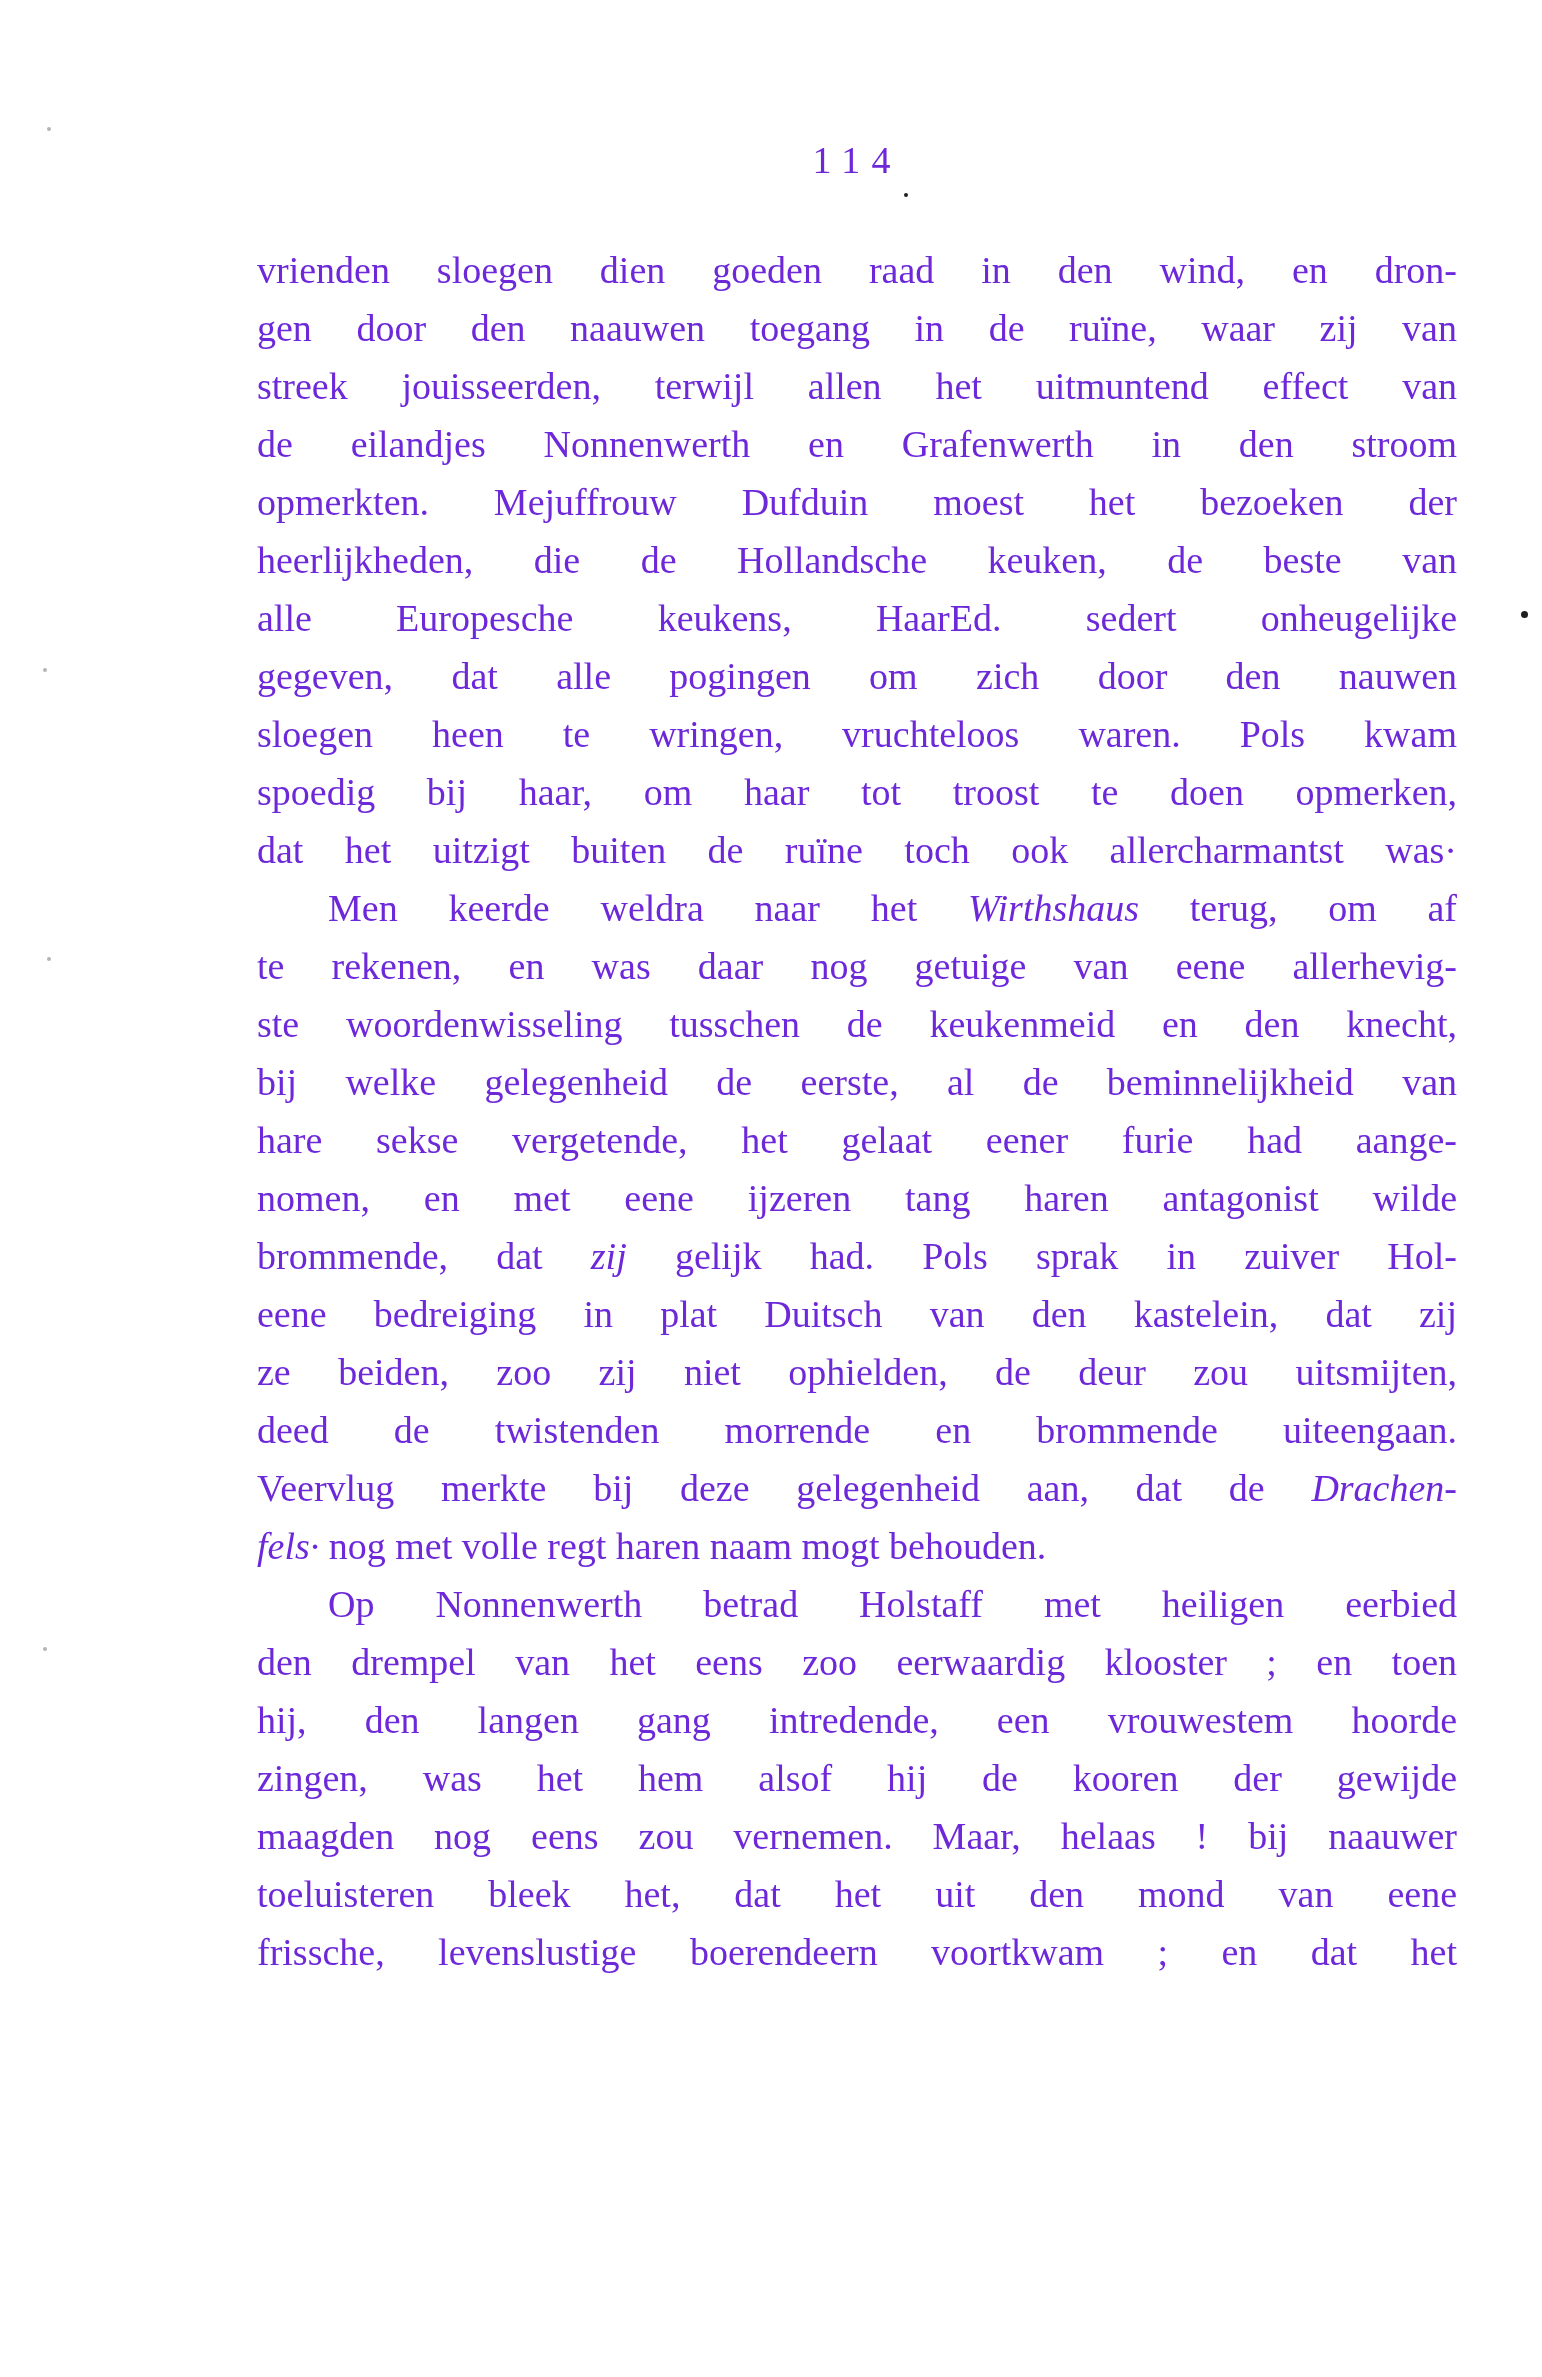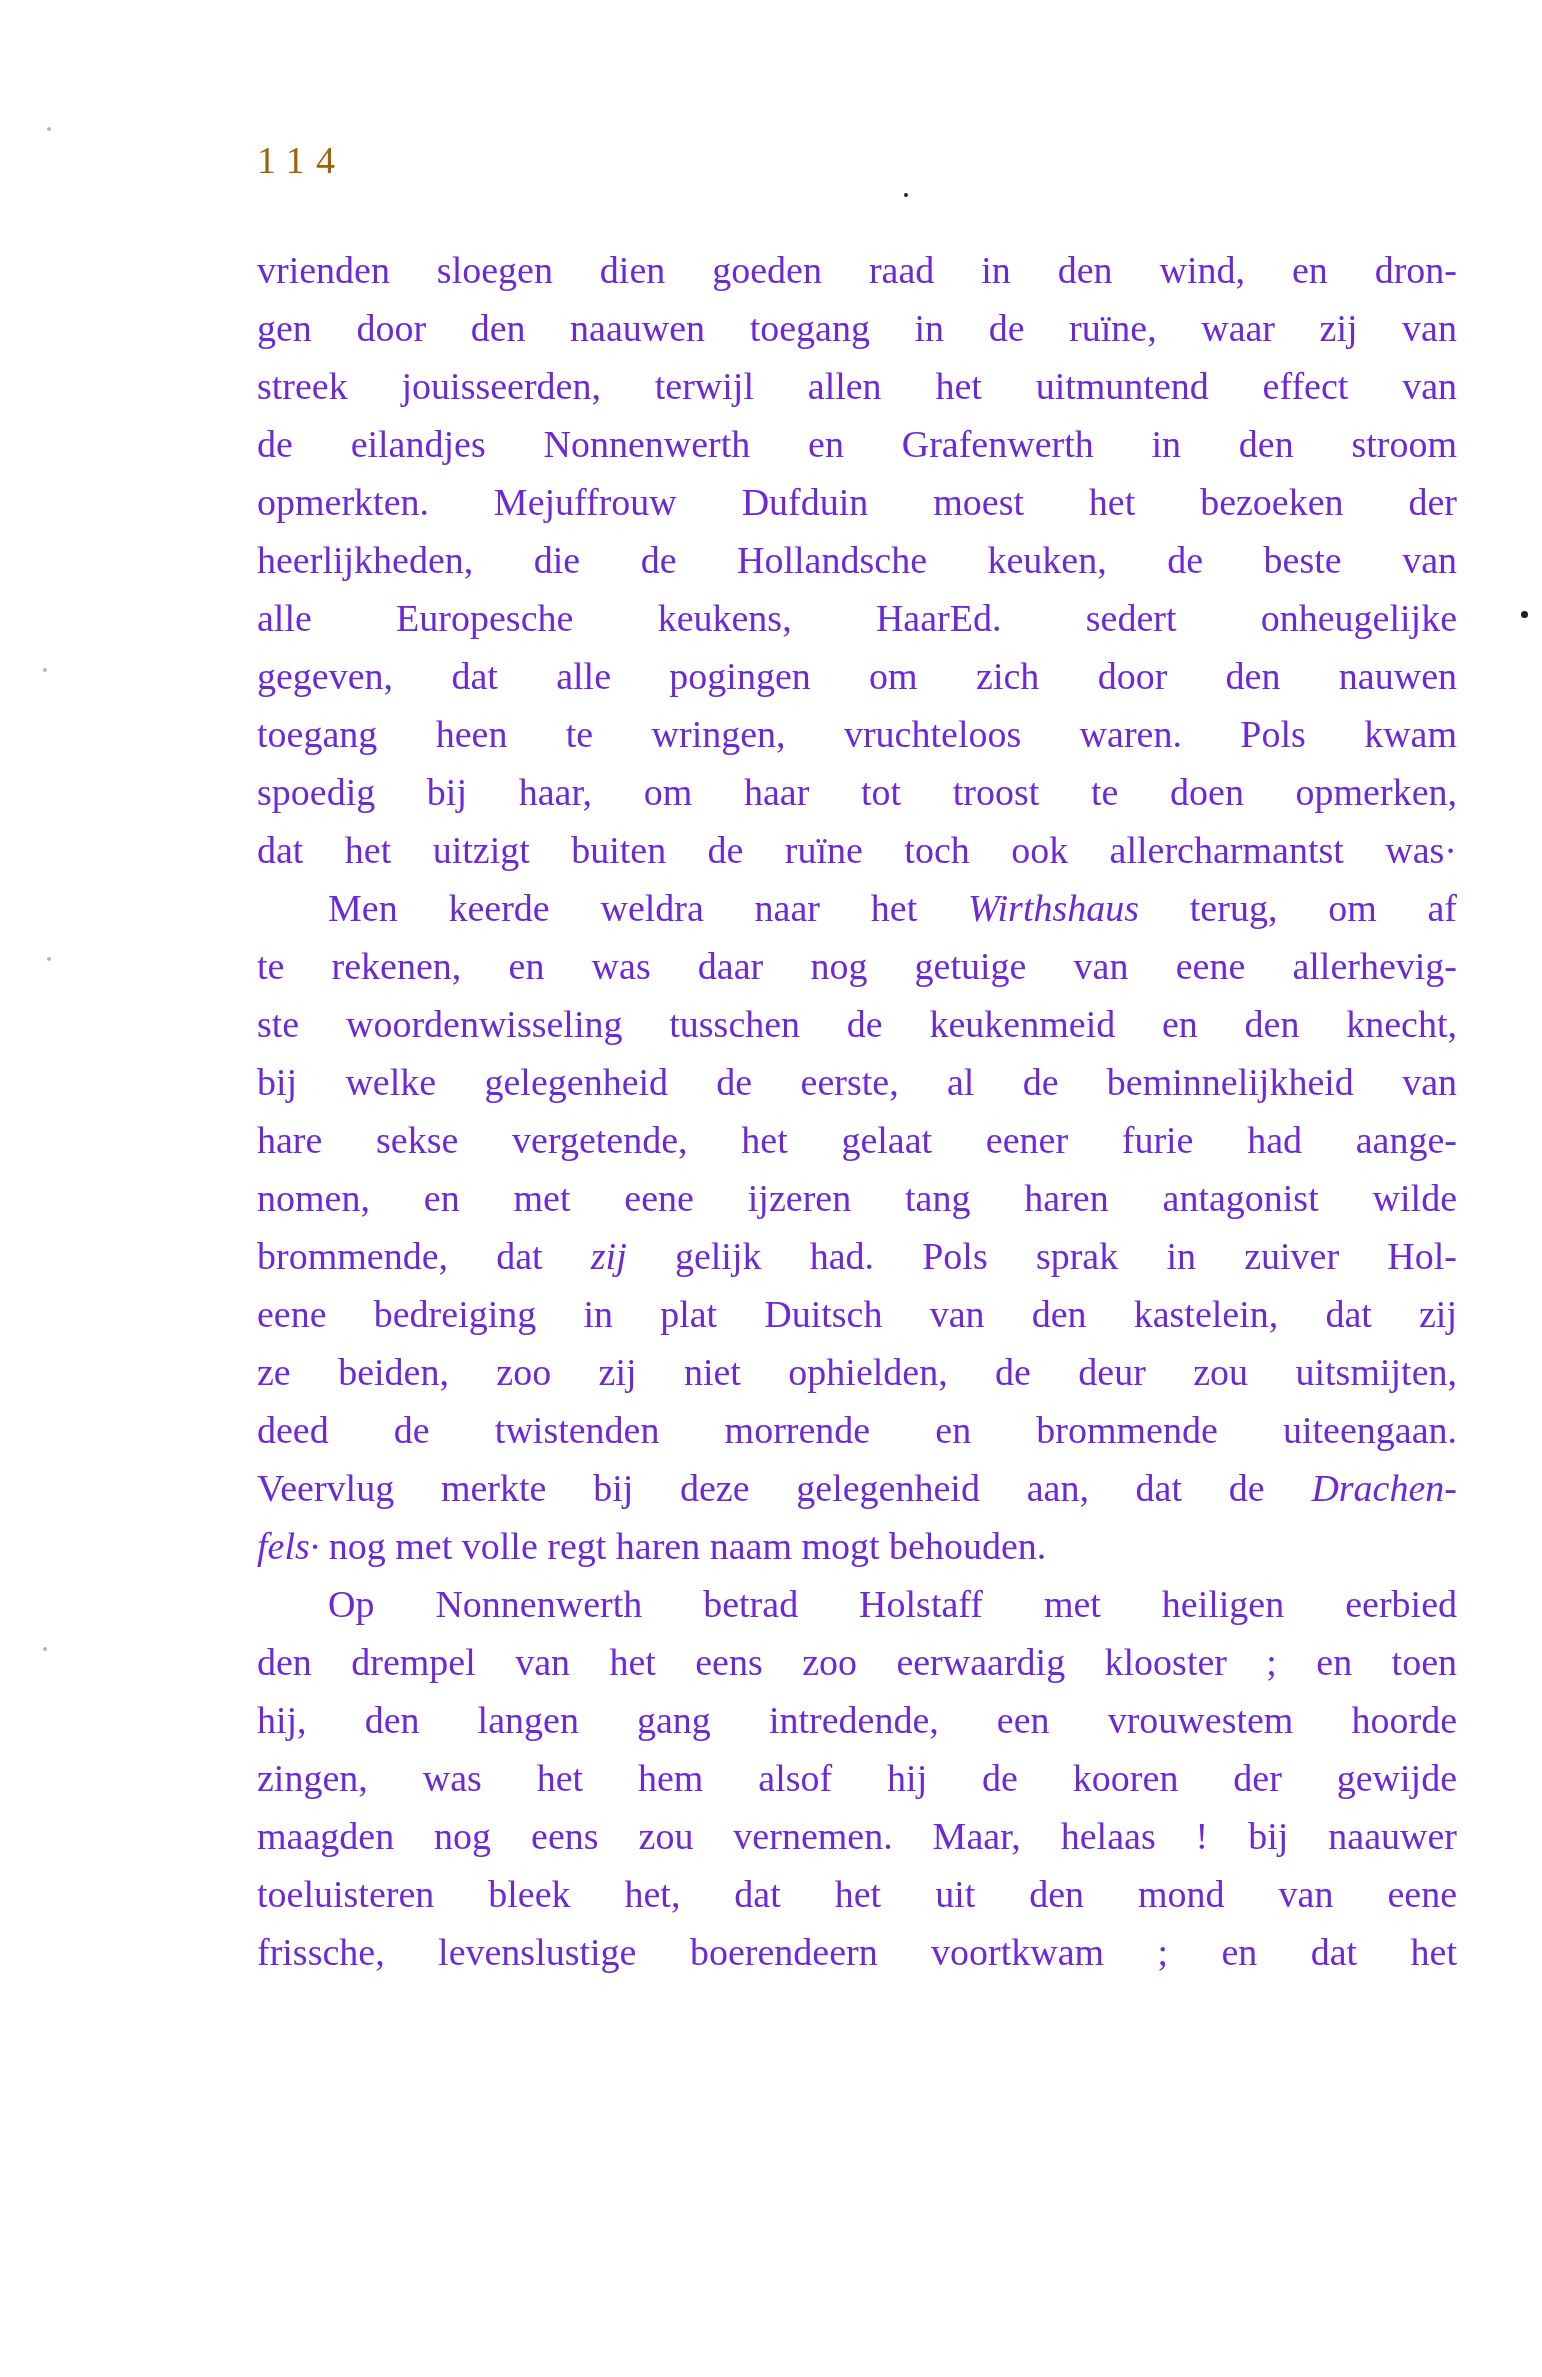--- a/index.html
+++ b/index.html
@@ -14,23 +14,24 @@
     background: #ffffff;
     overflow: hidden;
     font-family: "Liberation Serif", "DejaVu Serif", serif;
     color: #141414;
   }
   .page-number {
     position: absolute;
     left: 257px;
     top: 138px;
     width: 1200px;
+    text-align: center;
     font-size: 38px;
     letter-spacing: 11.2px;
-    color: #a16207;
+    color: #6d28d9;
   }
   .textblock {
     position: absolute;
     left: 257px;
     top: 241px;
     width: 1200px;
     font-size: 38px;
     color: #6d28d9;
   }
   .line {
@@ -71,21 +72,21 @@
 
   <div class="textblock">
     <div class="line"><span>vrienden sloegen dien goeden raad in den wind, en dron-</span></div>
     <div class="line"><span>gen door den naauwen toegang in de ruïne, waar zij van</span></div>
     <div class="line"><span>streek jouisseerden, terwijl allen het uitmuntend effect van</span></div>
     <div class="line"><span>de eilandjes Nonnenwerth en Grafenwerth in den stroom</span></div>
     <div class="line"><span>opmerkten. Mejuffrouw Dufduin moest het bezoeken der</span></div>
     <div class="line"><span>heerlijkheden, die de Hollandsche keuken, de beste van</span></div>
     <div class="line"><span>alle Europesche keukens, HaarEd. sedert onheugelijke</span></div>
     <div class="line"><span>gegeven, dat alle pogingen om zich door den nauwen</span></div>
-    <div class="line"><span>toegang heen te wringen, vruchteloos waren. Pols kwam</span></div>
+    <div class="line"><span>sloegen heen te wringen, vruchteloos waren. Pols kwam</span></div>
     <div class="line"><span>spoedig bij haar, om haar tot troost te doen opmerken,</span></div>
     <div class="line"><span>dat het uitzigt buiten de ruïne toch ook allercharmantst was·</span></div>
     <div class="line indent"><span>Men keerde weldra naar het </span><span class="it">Wirthshaus</span><span> terug, om af</span></div>
     <div class="line"><span>te rekenen, en was daar nog getuige van eene allerhevig-</span></div>
     <div class="line"><span>ste woordenwisseling tusschen de keukenmeid en den knecht,</span></div>
     <div class="line"><span>bij welke gelegenheid de eerste, al de beminnelijkheid van</span></div>
     <div class="line"><span>hare sekse vergetende, het gelaat eener furie had aange-</span></div>
     <div class="line"><span>nomen, en met eene ijzeren tang haren antagonist wilde</span></div>
     <div class="line"><span>brommende, dat </span><span class="it">zij</span><span> gelijk had. Pols sprak in zuiver Hol-</span></div>
     <div class="line"><span>eene bedreiging in plat Duitsch van den kastelein, dat zij</span></div>

